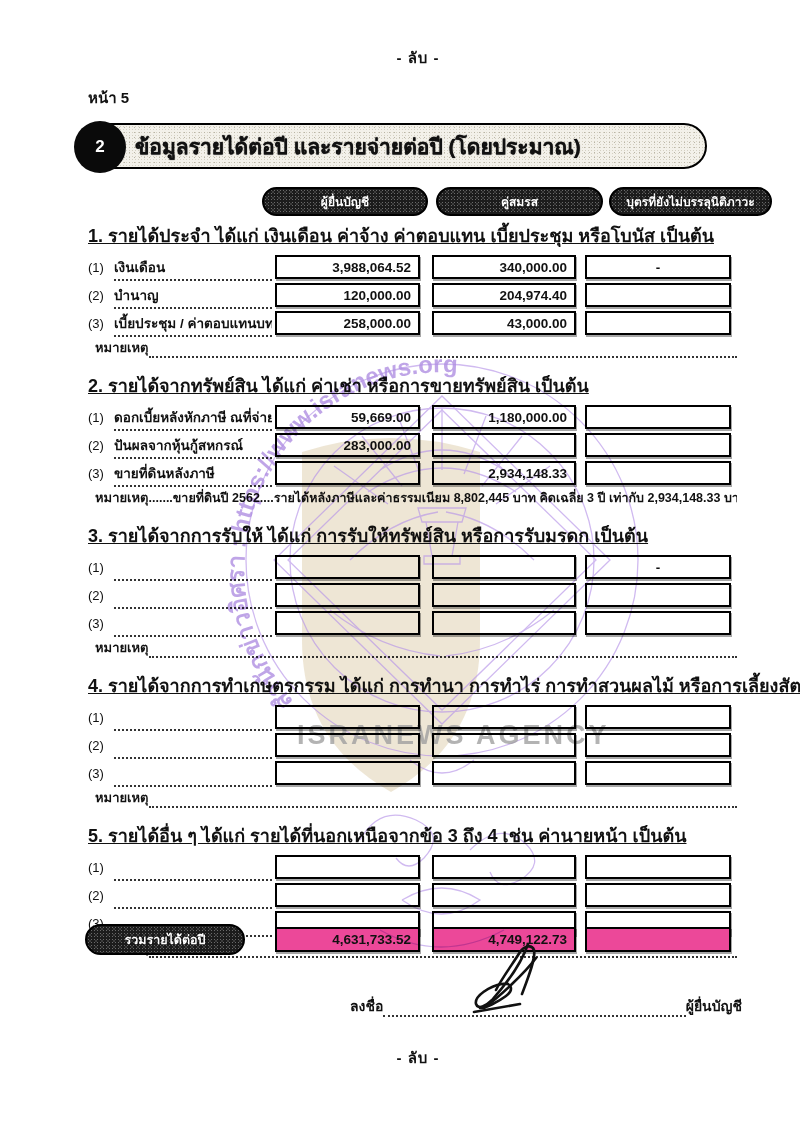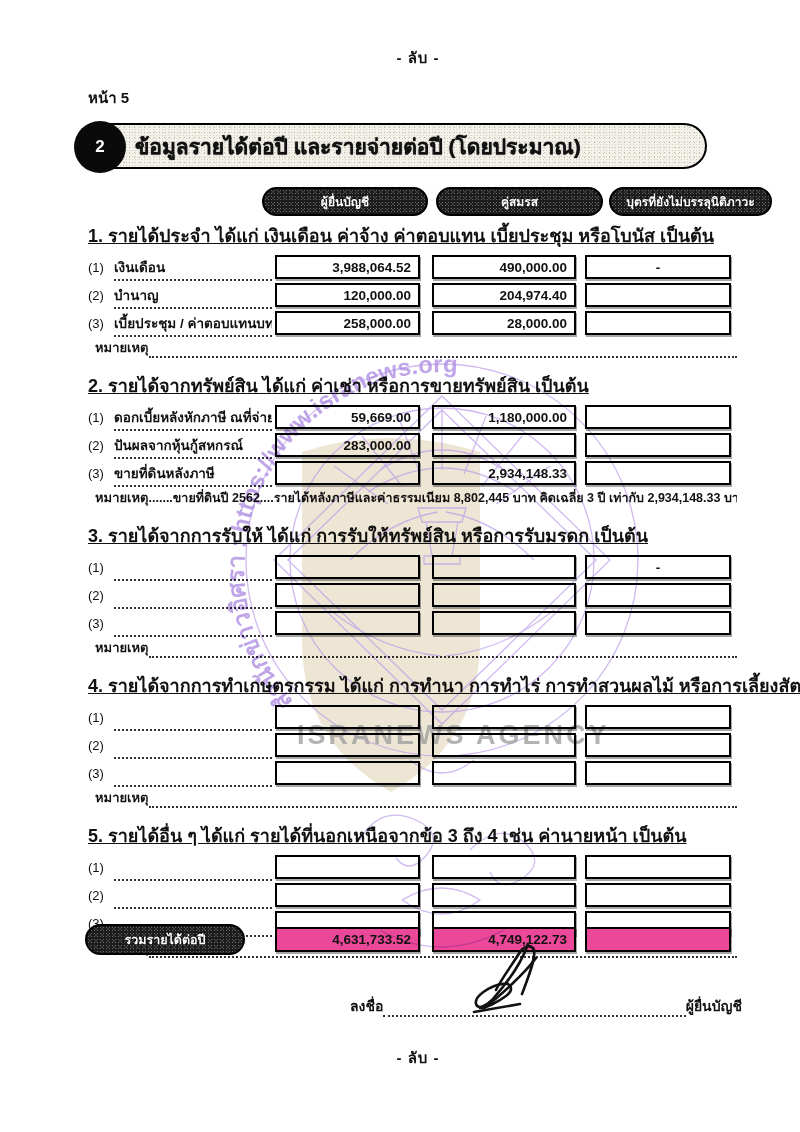--- a/index.html
+++ b/index.html
@@ -128,35 +128,35 @@
   <div class="pill pill3">คู่สมรส</div>
   <div class="pill pill4">บุตรที่ยังไม่บรรลุนิติภาวะ</div>
 
   <div class="body-flow" id="sections">
       <div class="section">
         <div class="section-title">1. รายได้ประจำ ได้แก่ เงินเดือน ค่าจ้าง ค่าตอบแทน เบี้ยประชุม หรือโบนัส เป็นต้น</div>
         <div class="form-row">
           <span class="row-no">(1)</span>
           <span class="row-label">เงินเดือน</span>
           <div class="vbox c1">3,988,064.52</div>
-          <div class="vbox c2">490,000.00</div>
+          <div class="vbox c2">340,000.00</div>
           <div class="vbox c3 dash">-</div>
         </div>
         <div class="form-row">
           <span class="row-no">(2)</span>
           <span class="row-label">บำนาญ</span>
           <div class="vbox c1">120,000.00</div>
           <div class="vbox c2">204,974.40</div>
           <div class="vbox c3"></div>
         </div>
         <div class="form-row">
           <span class="row-no">(3)</span>
           <span class="row-label">เบี้ยประชุม / ค่าตอบแทนบท</span>
           <div class="vbox c1">258,000.00</div>
-          <div class="vbox c2">28,000.00</div>
+          <div class="vbox c2">43,000.00</div>
           <div class="vbox c3"></div>
         </div>
         <div class="note-line">
           <span class="note-label">หมายเหตุ</span>
           <span class="note-leader"></span>
         </div>
       </div>
       <div class="section">
         <div class="section-title">2. รายได้จากทรัพย์สิน ได้แก่ ค่าเช่า หรือการขายทรัพย์สิน เป็นต้น</div>
         <div class="form-row">

